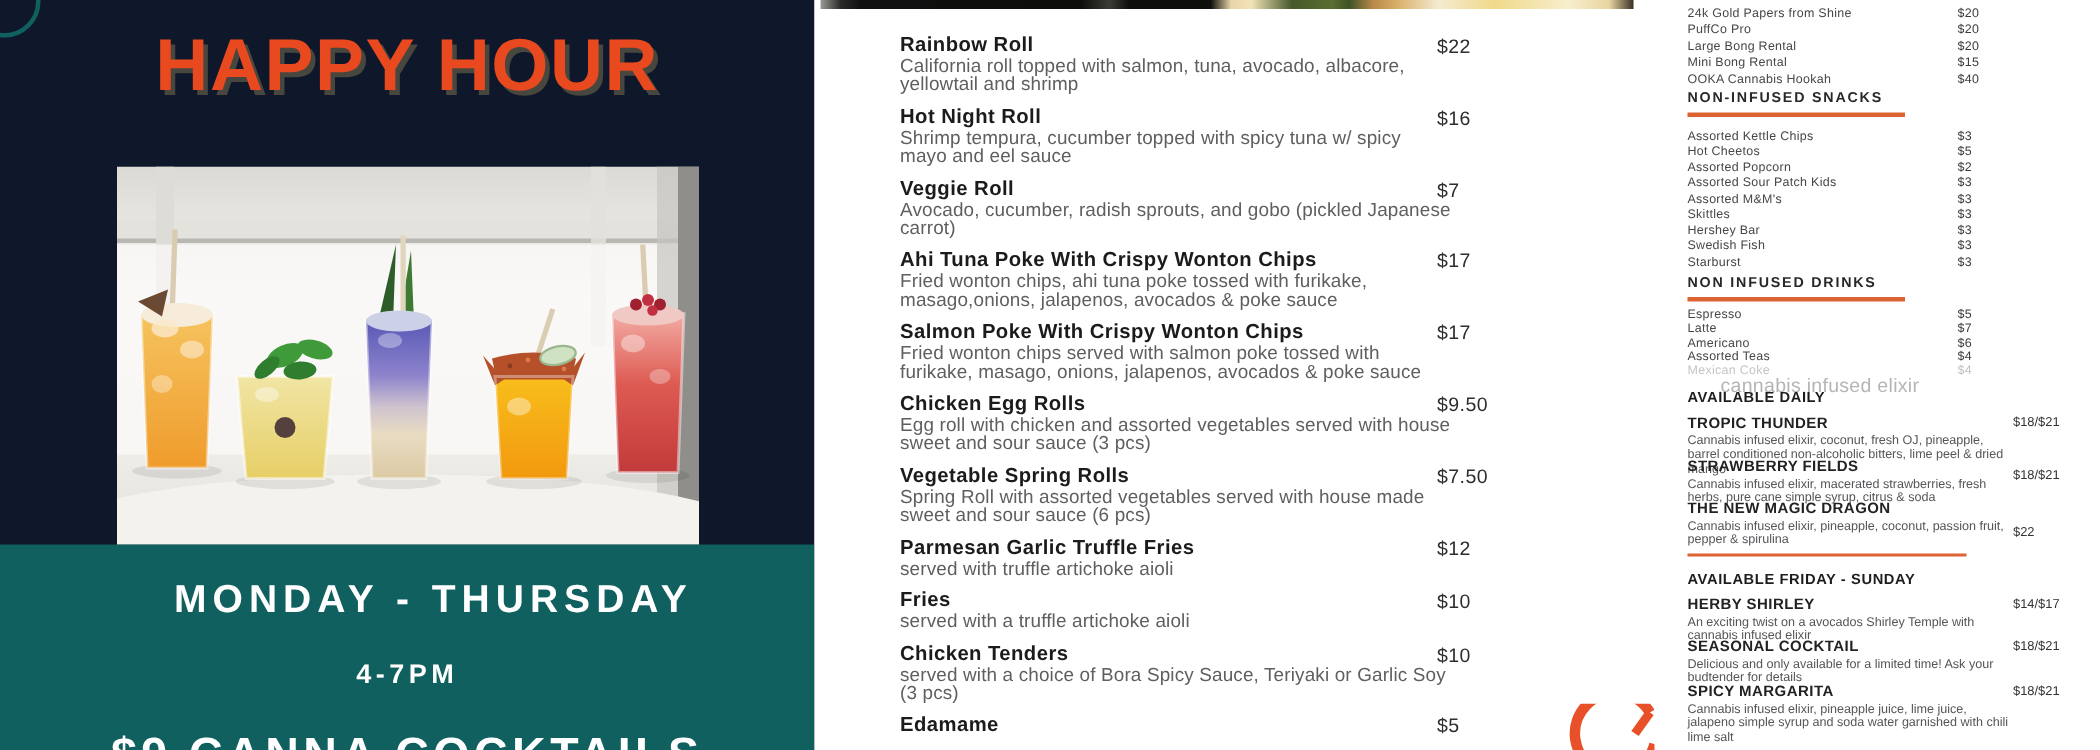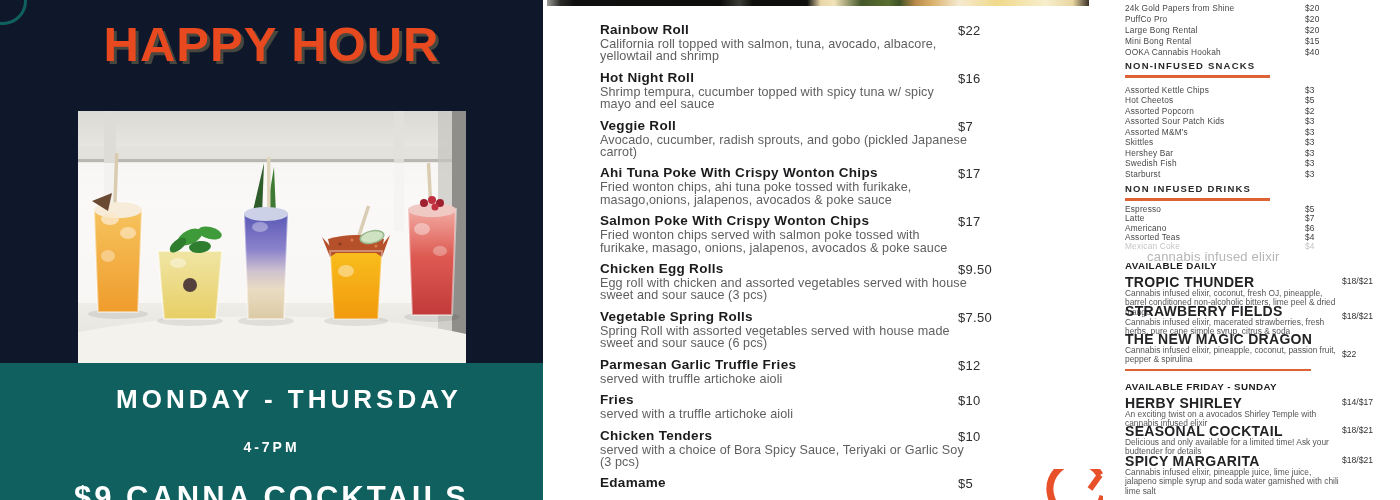--- a/index.html
+++ b/index.html
@@ -14,21 +14,21 @@
     position:absolute;left:0;top:16px;width:100%;text-align:center;
     font-size:49px;font-weight:900;letter-spacing:1px;color:#e8491f;
     text-shadow:3px 3px 0 #47473f;white-space:nowrap;
   }
   .photo-wrap{position:absolute;left:78px;top:111px;width:388px;height:252px;}
   .teal-band{
     position:absolute;left:0;top:363px;width:543px;height:137px;background:#10605f;
     color:#fff;text-align:center;overflow:hidden;
   }
   .sched1{margin-top:21px;font-size:26px;font-weight:700;letter-spacing:4px;margin-left:35px;}
-  .sched2{margin-top:24px;font-size:14px;font-weight:700;letter-spacing:3px;}
+  .sched2{margin-top:24px;font-size:18px;font-weight:700;letter-spacing:3px;}
   .sched3{margin-top:25px;font-size:31px;font-weight:700;letter-spacing:3px;white-space:nowrap;}
   
   .menu{position:absolute;left:543px;top:0;width:560px;height:500px;background:#fff;}
   .photo-strip{
     position:absolute;left:4px;top:0;right:14px;height:6px;
     background:linear-gradient(90deg,
       #9a9a96 0%,#2a2a28 2.5%,#101010 5%,#0d0d0b 32%,#3a3a36 35.5%,#0e0e0c 38%,
       #0f0f0d 48%,#e8d6a8 50.5%,#f2e3b8 53%,#46582a 58%,#5a6e30 63%,#3e5226 65%,
       #b98a4a 68%,#d9b06a 71%,#f5ead0 76%,#f0d98a 83%,#f7eecd 92%,#e8d6a0 97%,#3a3026 100%);
   }
@@ -43,21 +43,21 @@
   .rc{position:absolute;left:1103px;top:0;width:297px;height:500px;background:#fff;}
   .r-row{position:absolute;left:22px;right:0;height:10px;font-size:8.3px;color:#47474a;letter-spacing:.2px;white-space:nowrap;}
   .r-prc{position:absolute;left:180px;top:0;color:#3c3c3e;}
   .r-head{position:absolute;left:22px;font-size:9.5px;font-weight:800;letter-spacing:1.2px;color:#28282a;white-space:nowrap;}
   .r-rule{position:absolute;left:22px;width:145px;height:2.5px;background:#dd6234;}
   .r-divider{position:absolute;left:22px;width:186px;height:2px;background:#dd6234;}
   .r-head2{position:absolute;left:22px;font-size:9.8px;font-weight:800;letter-spacing:.4px;color:#1d1d1f;white-space:nowrap;}
   .faded{opacity:.32;filter:blur(.4px);}
   .elixir-note{position:absolute;left:24px;font-size:13px;color:#8d8d8f;opacity:.65;letter-spacing:.2px;padding-left:20px;}
   .cock{position:absolute;left:22px;width:256px;}
-  .c-name{font-size:14px;line-height:9.5px;font-weight:800;color:#222224;letter-spacing:.3px;}
+  .c-name{font-size:10px;line-height:9.5px;font-weight:800;color:#222224;letter-spacing:.3px;}
   .c-desc{max-width:214px;font-size:8.4px;line-height:9.6px;color:#56565a;margin-top:1px;}
   .c-prc{position:absolute;left:217px;font-size:8.6px;color:#333335;white-space:nowrap;}
 </style>
 </head>
 <body>
 
 <div class="stage">
 
   <div class="flyer">
     <div class="corner-arc"></div>

